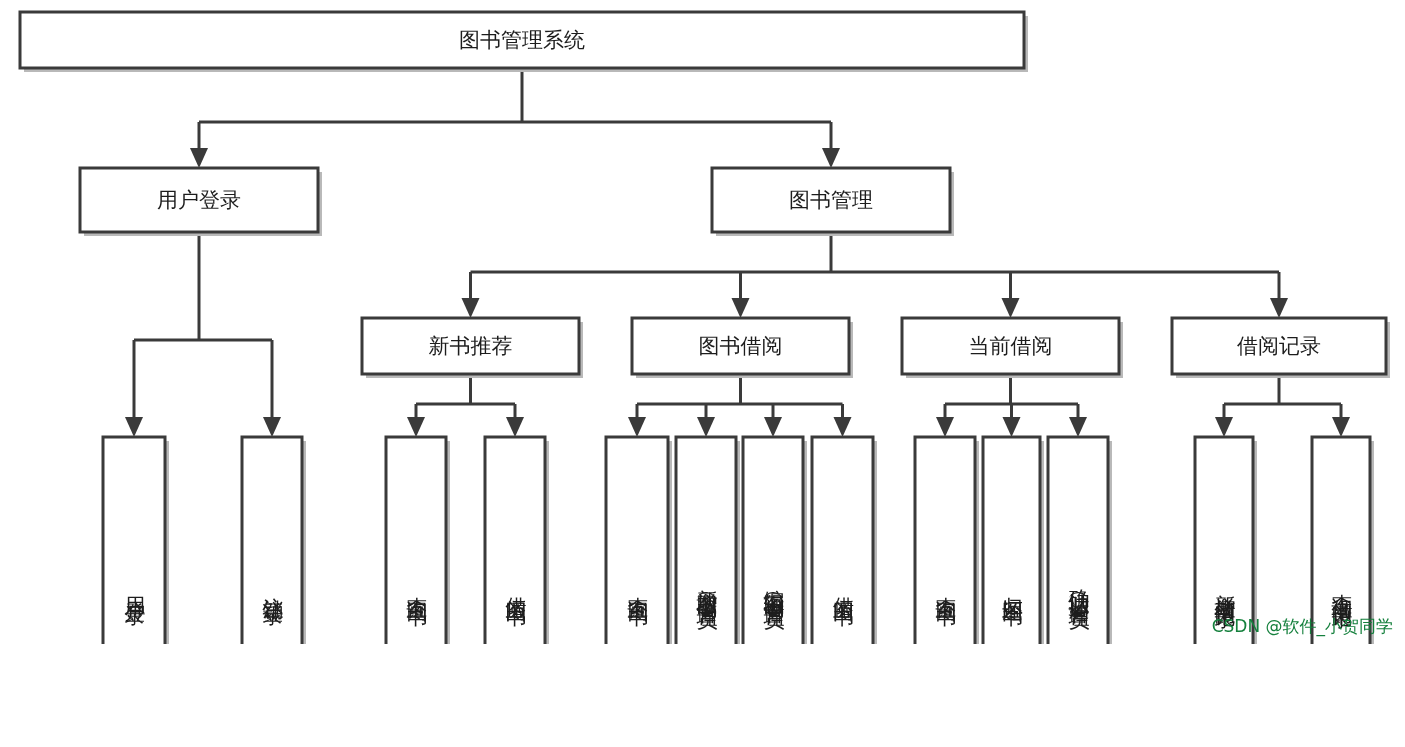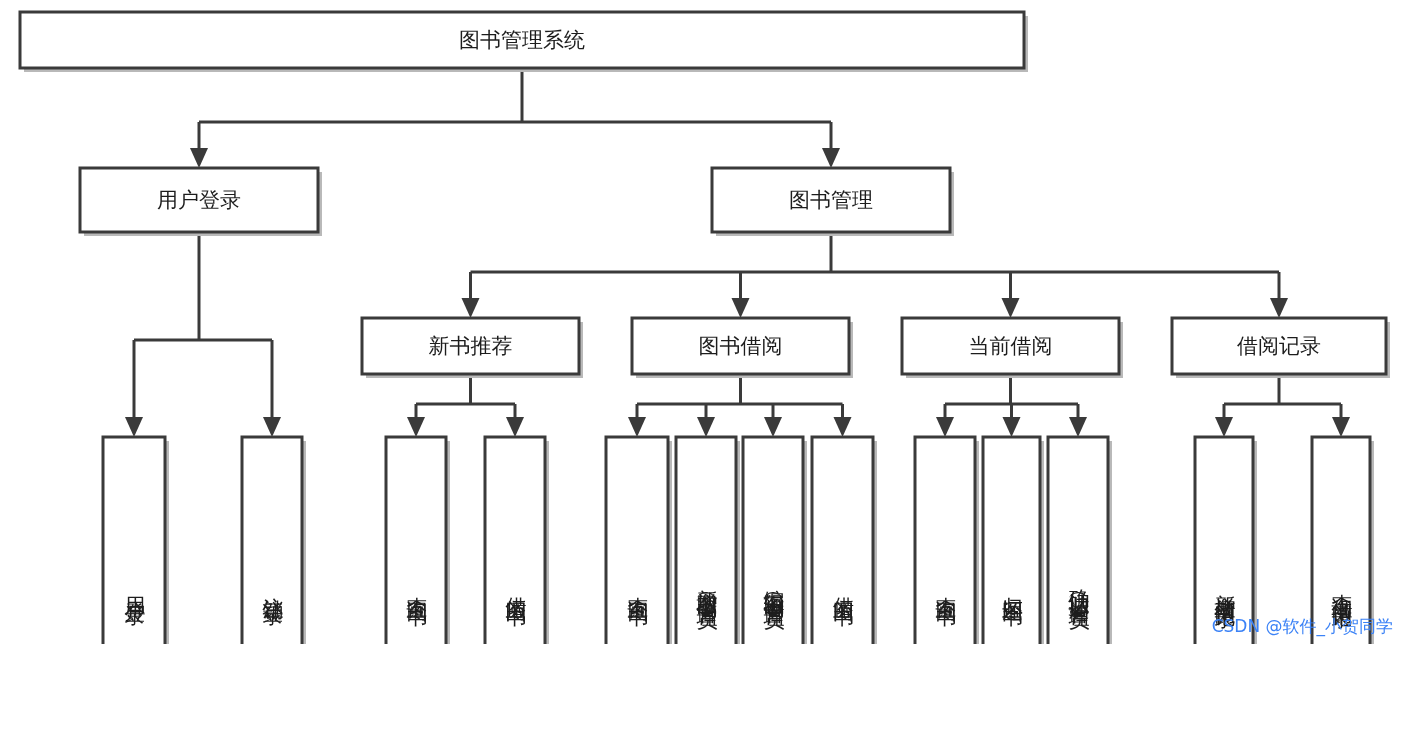--- a/index.html
+++ b/index.html
@@ -55,21 +55,21 @@
     dominant-baseline: middle;
     writing-mode: vertical-rl;
     letter-spacing: 3px;
   }
   .watermark-text {
     position: absolute;
     right: 12px;
     bottom: 6px;
     font-family: "DejaVu Sans", "Liberation Sans", sans-serif;
     font-size: 17px;
-    color: #3b82f6;
+    color: #15803d;
     white-space: nowrap;
     user-select: none;
   }
 </style>
 </head>
 <body>
 
 <div id="stage">
 
   <svg id="diagram-svg" viewBox="0 0 1405 747">

